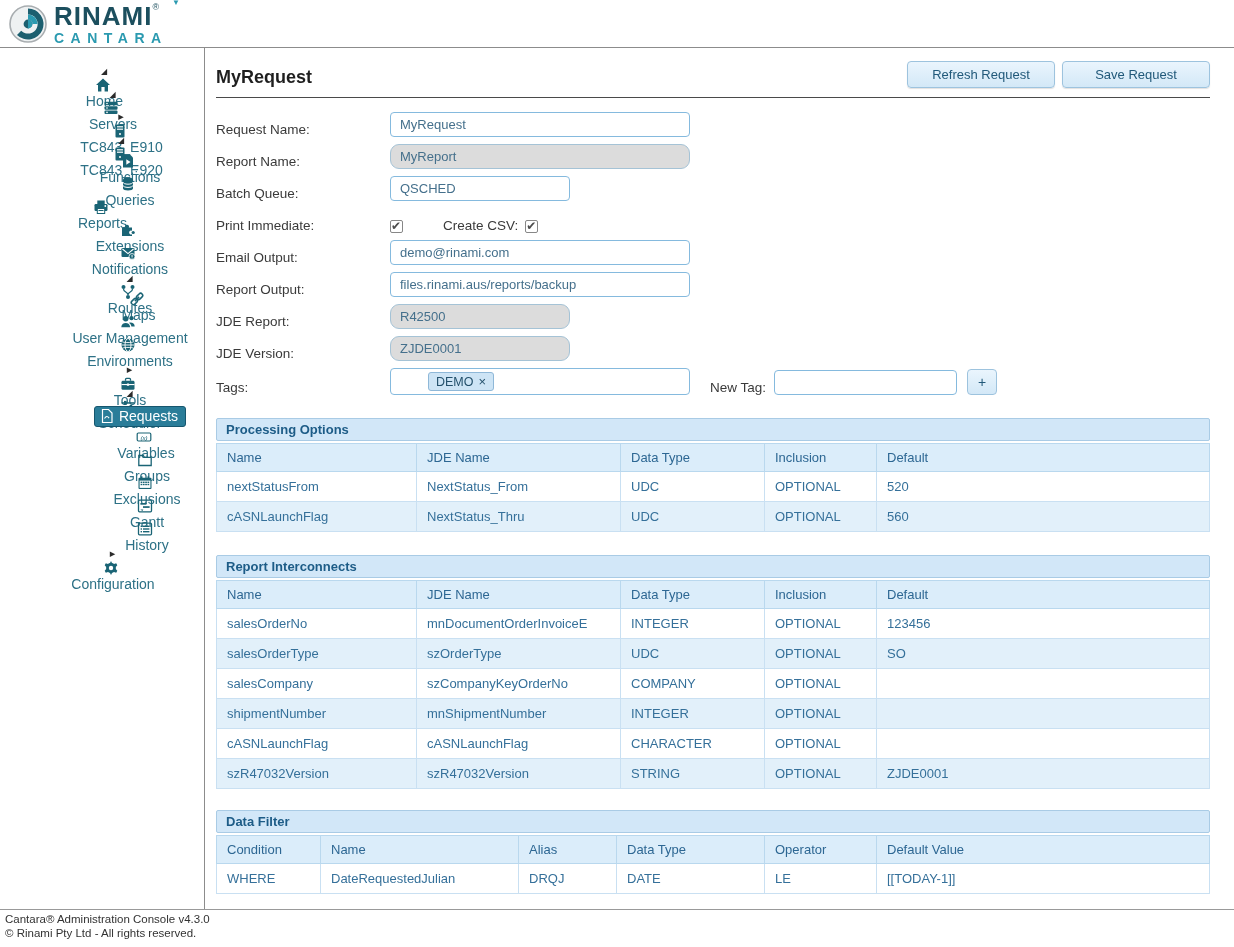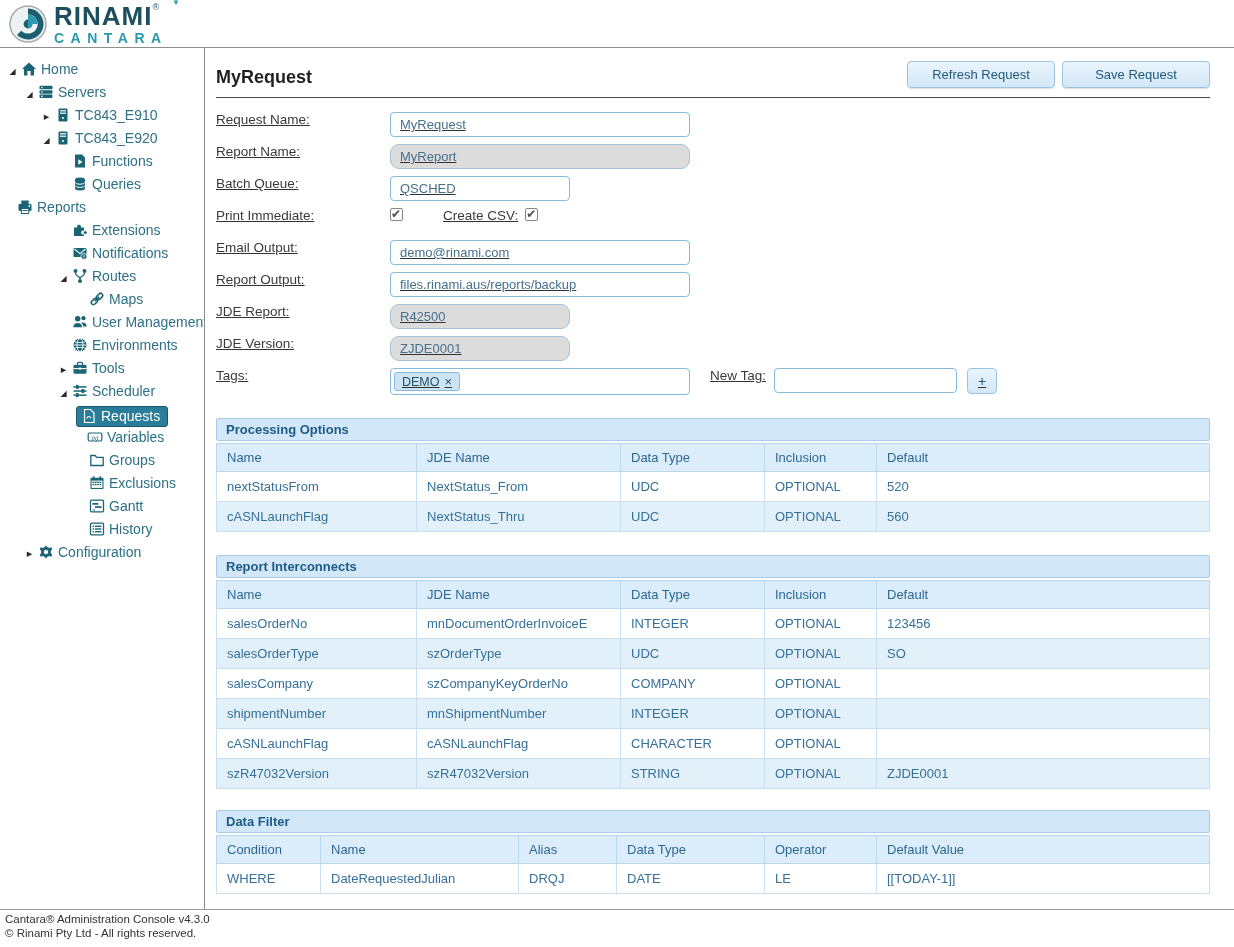--- a/index.html
+++ b/index.html
@@ -12,48 +12,48 @@
   .topbar { height:48px; border-bottom:1px solid #8c8c8c; display:flex; align-items:center; padding-left:8px; background:#fff; }
   .logo-wrap { display:flex; align-items:center; gap:6px; }
   .brand-text { line-height:1; position:relative; }
   .brand-name { font-size:26px; font-weight:bold; color:#1c4f5e; letter-spacing:1px; }
   .brand-reg { font-size:9px; color:#1c4f5e; vertical-align:top; }
   .brand-accent { position:absolute; top:-4px; left:118px; font-size:8px; color:#2b9ab0; }
   .brand-sub { font-size:14px; font-weight:bold; color:#2b9ab0; letter-spacing:6.5px; margin-top:2px; }
   
   .layout { display:flex; height:861px; }
   .sidebar { width:205px; border-right:1px solid #8c8c8c; padding-top:13px; flex:none; overflow:hidden; }
-  .trow { height:23px; display:flex; align-items:flex-start; font-size:14px; color:#2d7186; white-space:nowrap; cursor:default; }
+  .trow { height:23px; display:flex; align-items:center; font-size:14px; color:#2d7186; white-space:nowrap; cursor:default;flex-direction:column; }
   .exp { width:17px; flex:none; text-align:center; color:#2b2b2b; }
   .exp.open::after { content:"◢"; font-size:8px; }
   .exp.closed::after { content:"▸"; font-size:11px; }
   .ticon { width:19px; height:16px; flex:none; color:#1a6475; }
   .ticon svg { width:16px; height:16px; display:block; }
   .tlabel { margin-left:1px; }
   .badge { display:flex; align-items:center; background:#2a7d99; border:1px solid #16566e; border-radius:3px; padding:1px 7px 2px 4px; color:#fff; }
   .badge .ticon { color:#fff; }
   .badge .tlabel { color:#fff; }
   
   .main { flex:1; padding:13px 24px 0 11px; overflow:hidden; }
   .title-row { display:flex; justify-content:space-between; align-items:flex-start; }
   .page-title { font-size:18px; font-weight:bold; color:#1f1f1f; margin-top:6px; }
   .btns { display:flex; gap:7px; }
   .btn { width:148px; height:27px; background:linear-gradient(#eaf5fd,#d3e8f7); border:1px solid #9dc3de; border-radius:4px; color:#21597a; font-size:13px; text-align:center; line-height:25px; box-shadow:0 1px 1px rgba(0,0,0,.12); cursor:pointer; }
   .rule { border:none; border-top:1px solid #4a4a4a; margin:9px 0 14px 0; }
   
-  .frm-row { display:flex; align-items:flex-start; margin-bottom:7px; min-height:25px;text-decoration:underline; }
+  .frm-row { display:flex; align-items:flex-end; margin-bottom:7px; min-height:25px; }
   .frm-label { width:174px; flex:none; font-size:13.5px; color:#3a3a3a; }
   .inp { height:25px; border:1px solid #85bade; border-radius:4px; padding:0 9px; font-size:13px; color:#45708c; background:#fff; font-family:"Liberation Sans", sans-serif; outline:none; }
   .inp.ro { background:#dcdcdc; border-color:#a5c3d6;border-radius:9px; }
   .w300 { width:300px; } .w180 { width:180px; } .w183 { width:183px; }
   .cb { width:13px; height:13px; border:1px solid #878787; border-radius:2px; background:#fff; position:relative; flex:none; cursor:pointer; }
   .cb.checked::after { content:"✔"; position:absolute; left:0px; top:-2px; font-size:12px; color:#4d4d4d; }
   .inline-label { font-size:13.5px; color:#3a3a3a; margin-left:40px; margin-right:7px; }
   .tags-box { width:300px; height:27px; border:1px solid #85bade; border-radius:4px; background:#fff; display:flex; align-items:center; padding:0 3px; }
-  .chip { background:#cde4f5; border:1px solid #8fb8d8; border-radius:3px; padding:1px 7px; font-size:12.5px; color:#23506b; display:flex; align-items:center; gap:5px; }
+  .chip { background:#cde4f5; border:1px solid #8fb8d8; border-radius:3px; padding:1px 7px; font-size:12.5px; color:#23506b; display:flex; align-items:center; gap:5px;margin-left:34px; }
   .chip-x { cursor:pointer; font-size:13px; color:#23506b; }
   .newtag-label { font-size:13.5px; color:#3a3a3a; margin-left:20px; }
   .add-btn { width:30px; height:26px; margin-left:10px; background:linear-gradient(#eaf5fd,#d3e8f7); border:1px solid #9dc3de; border-radius:4px; color:#21597a; font-size:14px; cursor:pointer; }
   
   .tbl-sec { margin-top:23px; width:994px; }
   .tbl-title { background:#d2e7f8; border:1px solid #a9cbe5; border-radius:2px; font-weight:bold; font-size:13px; color:#1d5c87; padding:3px 9px; }
   table { border-collapse:collapse; width:100%; margin-top:2px; font-size:13px; table-layout:fixed; border:1px solid #a9cbe5; }
   th { background:#dbedfa; color:#2d6793; font-weight:normal; text-align:left; padding:6px 10px; border:1px solid #b9d8ee; }
   td { padding:7px 10px; border:1px solid #c9e0f2; color:#35709a; background:#fff; overflow:hidden; white-space:nowrap; }
   tr.alt td { background:#e2f0fa; }

